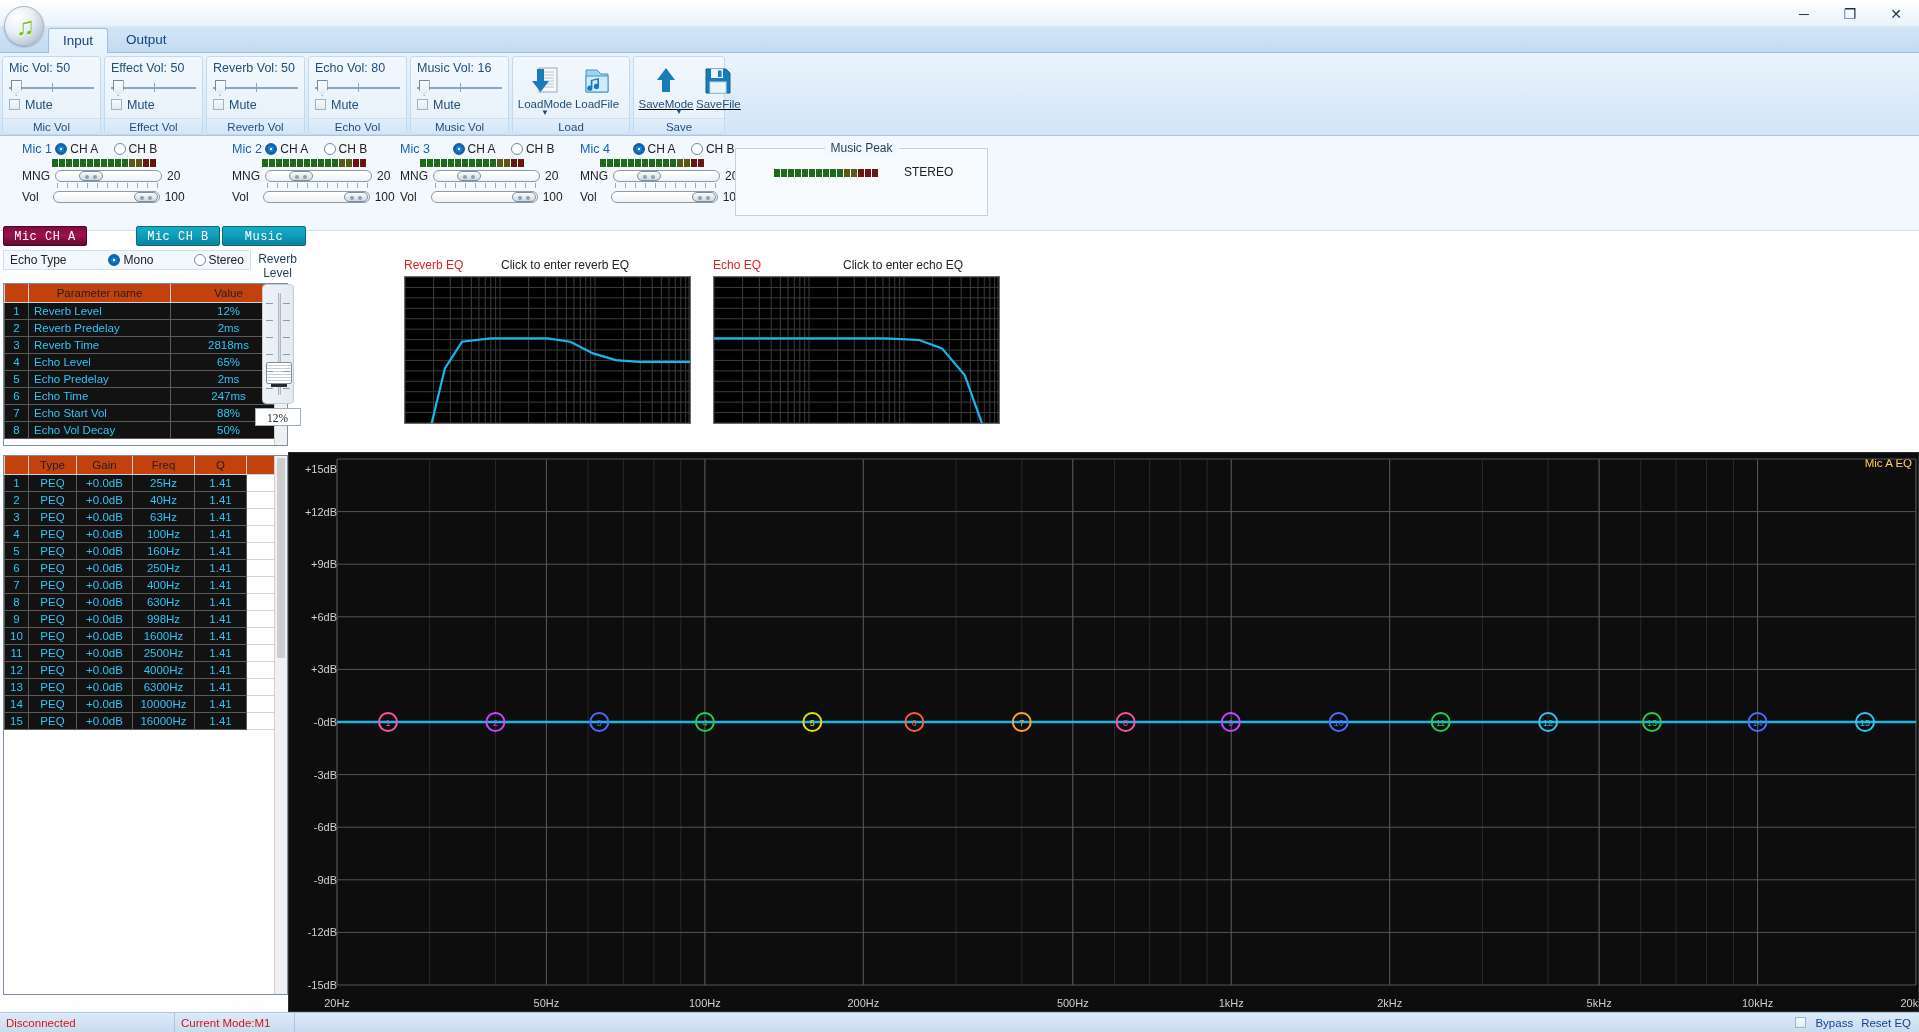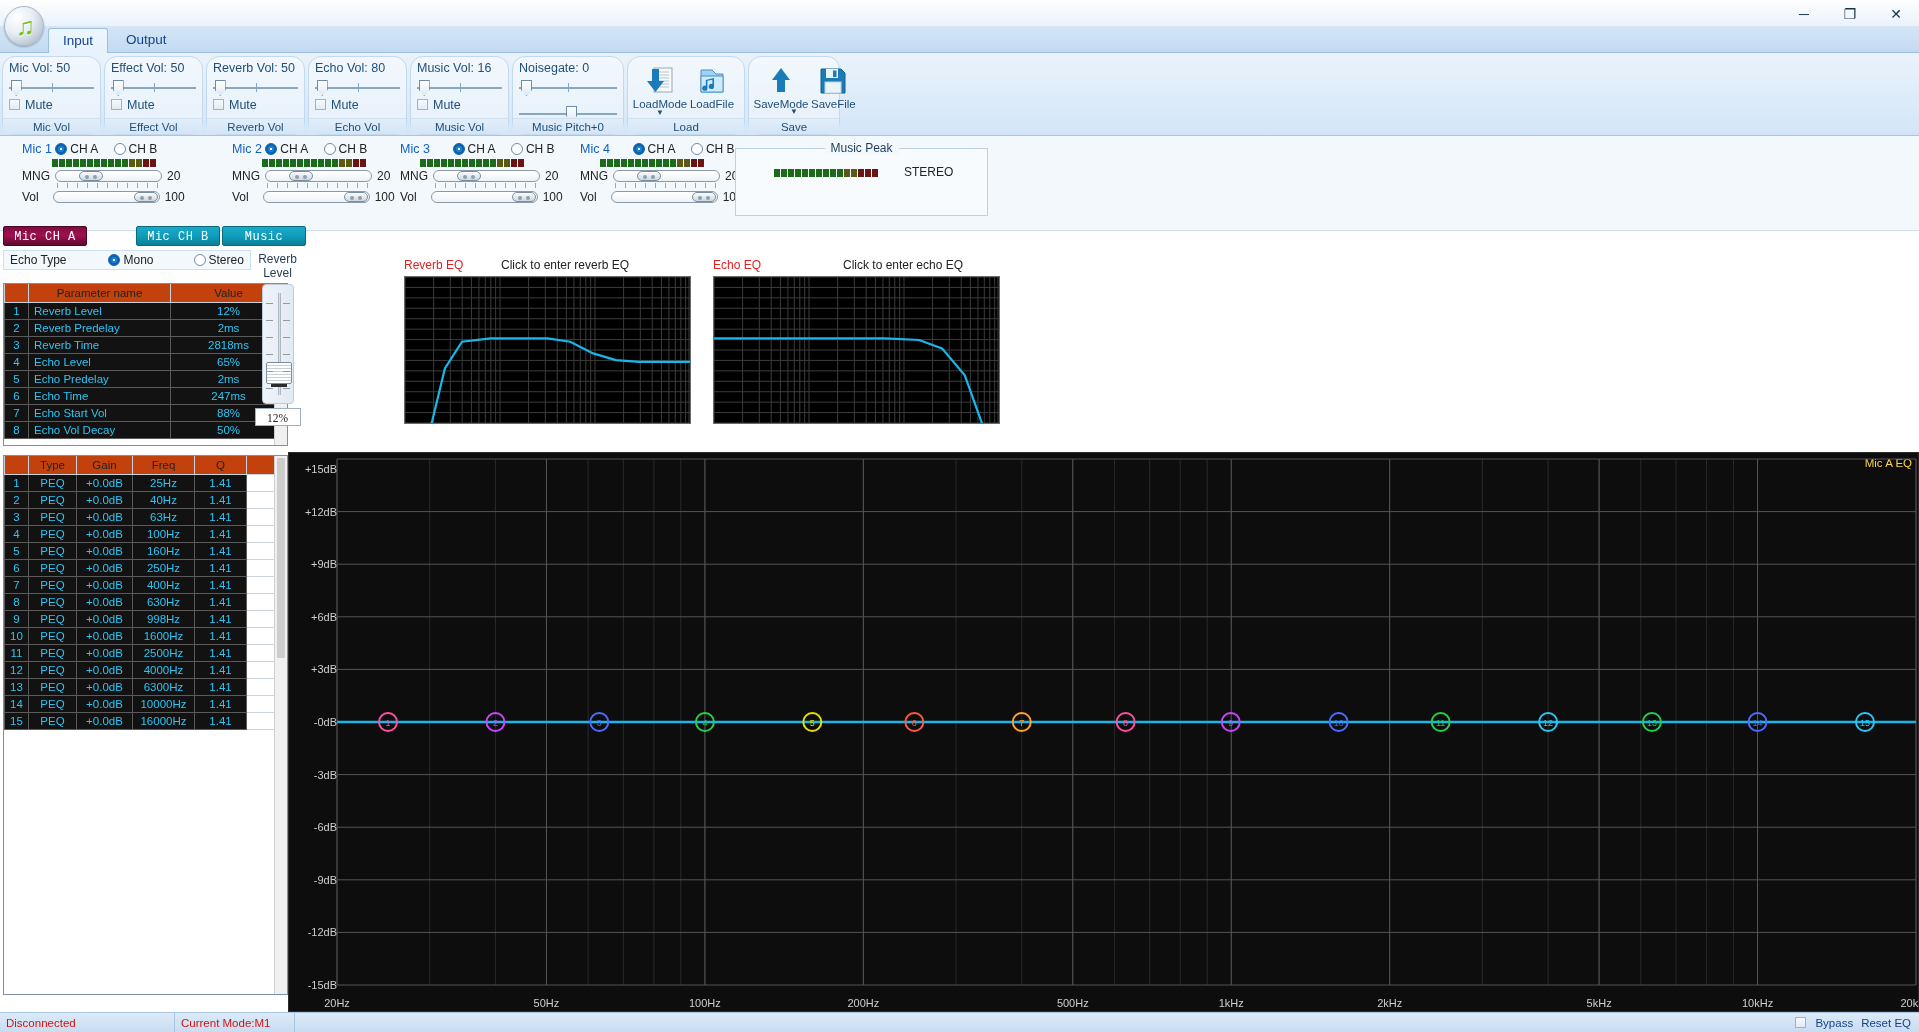--- a/index.html
+++ b/index.html
@@ -67,21 +67,21 @@
 
   
   #ribbon{
     position:relative; height:83px; width:100%;
     background:linear-gradient(to bottom,#eaf3fc 0%,#dcebf9 60%,#d2e5f7 100%);
     border-bottom:1px solid #a7c6e3;
     display:flex; align-items:stretch; padding:3px 2px 0 2px;
   }
   .rgroup{
     position:relative; display:flex; flex-direction:column;
-    border:1px solid #c2d9ee; border-radius:13px;
+    border:1px solid #c2d9ee; border-radius:3px;
     background:linear-gradient(to bottom,#f2f8fd 0%,#e6f0fa 100%);
     margin-right:3px; padding:4px 6px 0 6px;
   }
   .rgroup .gtitle{
     position:absolute; bottom:0; left:0; right:0; height:16px; line-height:16px;
     text-align:center; font-size:11.5px; color:#1f4e79;
     background:linear-gradient(to bottom,#e2eefa,#d4e5f6);
     border-top:1px solid #cfe0f0;
   }
   .vlabel{ font-size:12.5px; color:#1f4e79; white-space:nowrap; margin-bottom:4px; }
@@ -326,33 +326,20 @@
       <div class="rail"></div>
       <div class="tick" style="left:50%;"></div>
       <div class="thumb" style="left:2%;"></div>
     </div>
     <div class="mutelbl">
       <span class="chk"></span><span>Mute</span>
     </div>
     <div class="gtitle">Music Vol</div>
   </div>
 
-  <div class="rgroup" style="width:112px;">
-    <div class="vlabel">Noisegate:      0</div>
-    <div class="trk">
-      <div class="rail"></div>
-      <div class="tick" style="left:50%;"></div>
-      <div class="thumb" style="left:2%;"></div>
-    </div>
-    <div class="trk" style="margin-top:7px;">
-      <div class="rail"></div>
-      <div class="thumb" style="left:48%;"></div>
-    </div>
-    <div class="gtitle">Music Pitch+0</div>
-  </div>
 
   <div class="rgroup" style="width:118px;">
     <div style="display:flex; padding-top:3px;">
       <div class="bigbtn">
         <div class="ico">
           <svg width="30" height="30" viewBox="0 0 30 30">
             <rect x="9" y="2" width="18" height="24" fill="#f6f8fa" stroke="#9aa7b2"></rect>
             <g stroke="#c3ced8" stroke-width="1.2">
               <line x1="12" y1="6" x2="24" y2="6"></line>
                 <line x1="12" y1="9" x2="24" y2="9"></line>
@@ -374,21 +361,21 @@
             <path d="M4 10 h22 v16 H4 z" fill="#cfeafb" stroke="#4a90c4"></path>
             <path d="M17 12 v8.5 a2.6 2.6 0 1 1 -1.6 -2.4 V13.7 l-5 1.1 v7.4 a2.6 2.6 0 1 1 -1.6 -2.4 V14 z" fill="#1a7bb9"></path>
           </svg>
         </div>
         <div class="cap">LoadFile</div>
       </div>
     </div>
     <div class="gtitle">Load</div>
   </div>
 
-  <div class="rgroup" style="width:92px;">
+  <div class="rgroup" style="width:92px;text-decoration:underline;">
     <div style="display:flex; gap:4px; padding-top:3px;">
       <div class="bigbtn">
         <div class="ico">
           <svg width="30" height="30" viewBox="0 0 30 30">
             <path d="M15 2 L24 14 h-5 v12 h-8 V14 H6 z" fill="#1a7bb9"></path>
           </svg>
         </div>
         <div class="cap">SaveMode</div>
       </div>
       <div class="bigbtn">

